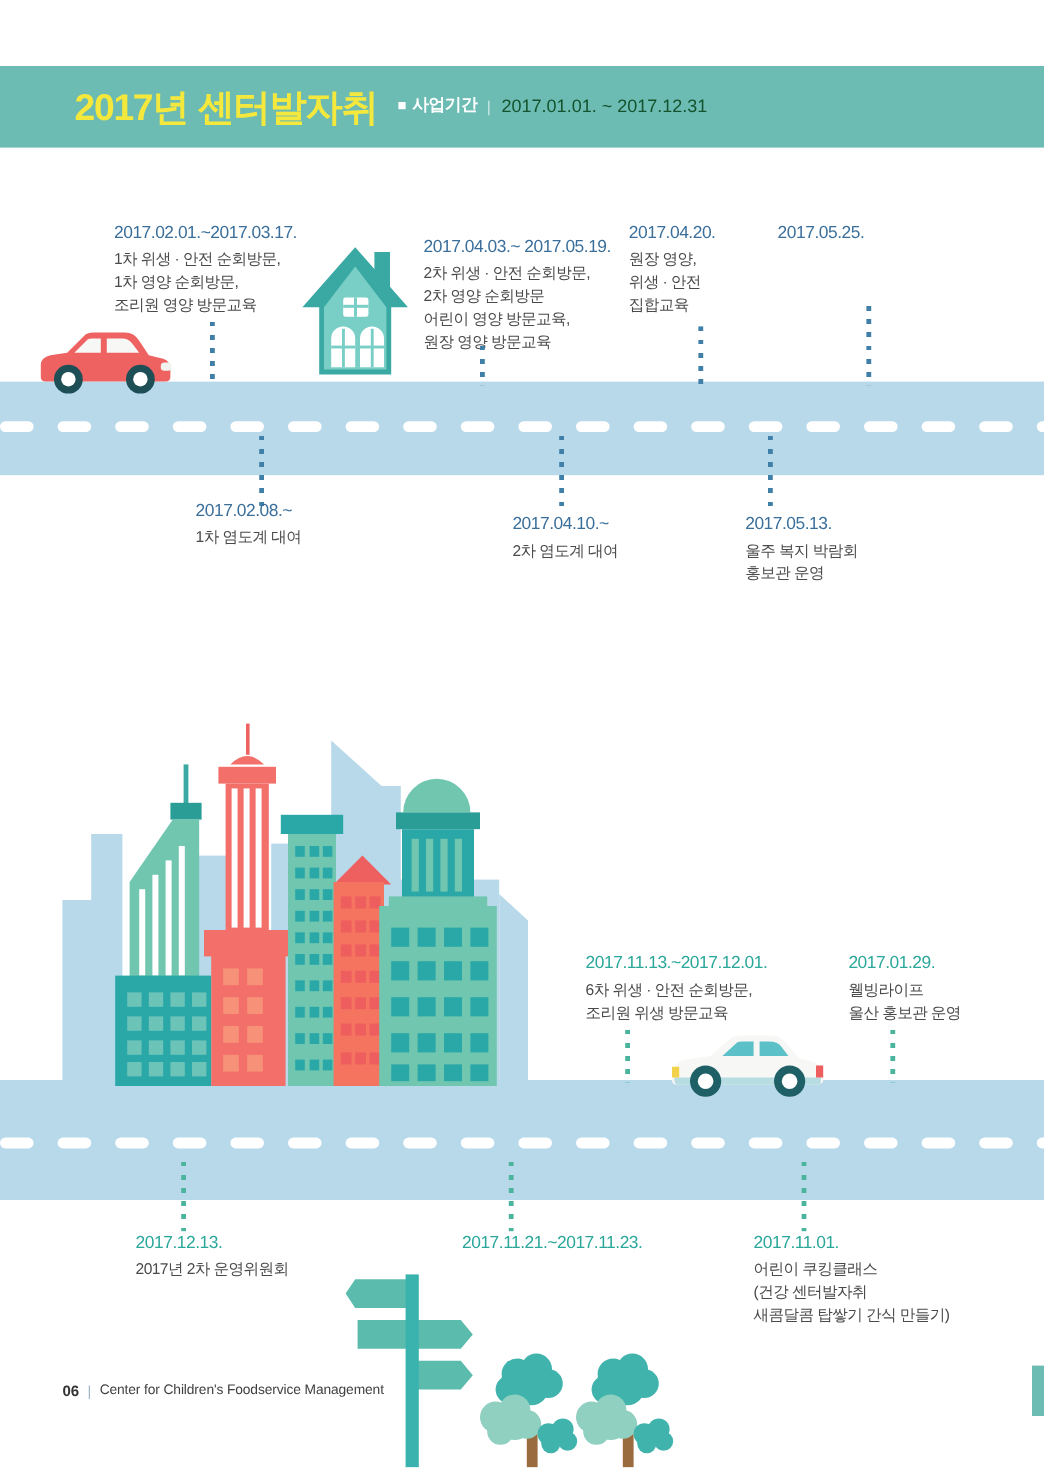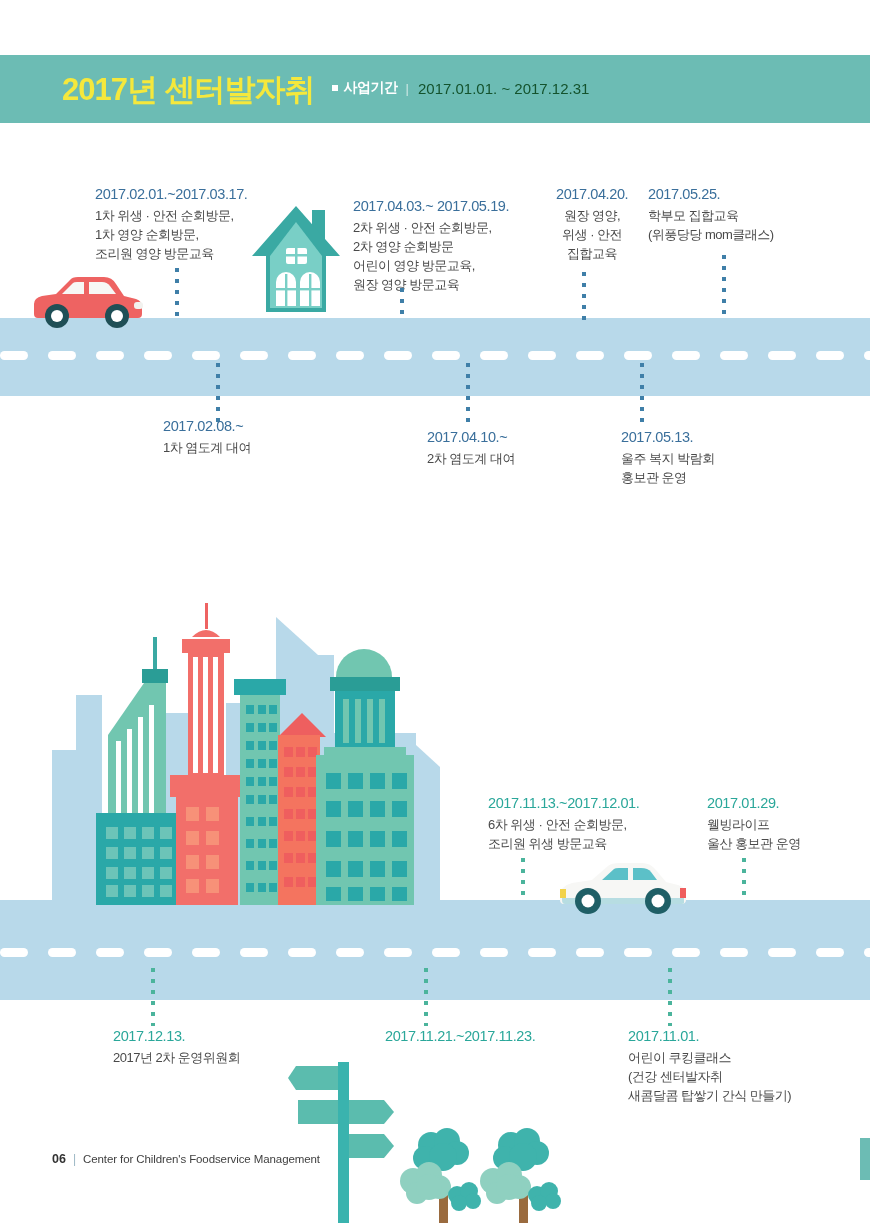--- a/index.html
+++ b/index.html
@@ -164,32 +164,30 @@
 
 <div class="entry blue" style="left:353px; top:198px;">
   <div class="date">2017.04.03.~ 2017.05.19.</div>
   <div class="desc">2차 위생 · 안전 순회방문,
 2차 영양 순회방문
 어린이 영양 방문교육,
 원장 영양 방문교육</div>
 </div>
 <div class="conn blue" style="left:400px; top:288px; height:33px;"></div>
 
-<div class="entry blue" style="left:556px; top:186px;text-align:center;">
+<div class="entry blue" style="left:524px; top:186px;">
   <div class="date">2017.04.20.</div>
   <div class="desc">원장 영양,
 위생 · 안전
 집합교육</div>
 </div>
 <div class="conn blue" style="left:582px; top:272px; height:48px;"></div>
 
 <div class="entry blue" style="left:648px; top:186px;">
   <div class="date">2017.05.25.</div>
-  <div class="desc">학부모 집합교육
-(위풍당당 mom클래스)</div>
 </div>
 <div class="conn blue" style="left:722px; top:255px; height:66px;"></div>
 
 <div class="conn blue" style="left:216px; top:363px; height:62px;"></div>
 <div class="entry blue" style="left:163px; top:418px;">
   <div class="date">2017.02.08.~</div>
   <div class="desc">1차 염도계 대여</div>
 </div>
 
 <div class="conn blue" style="left:466px; top:363px; height:62px;"></div>

